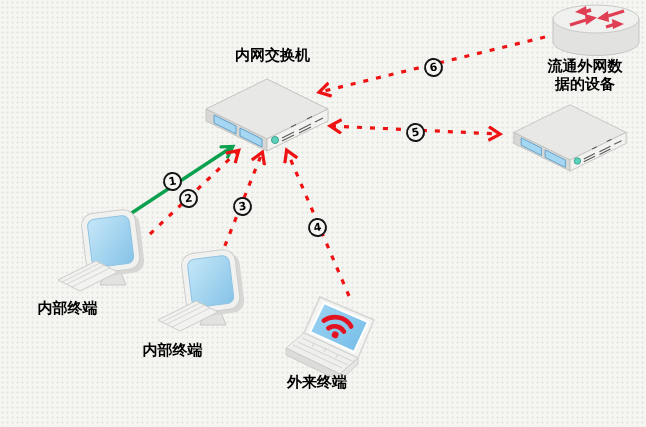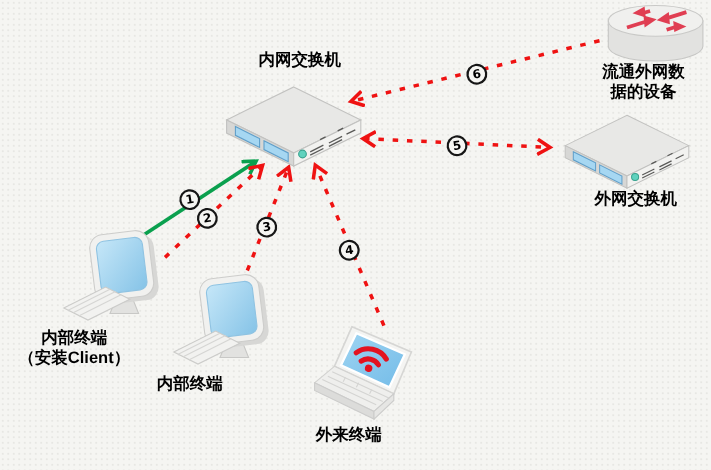--- a/index.html
+++ b/index.html
@@ -105,23 +105,20 @@
         <path d="M79,62 L91,56"></path>
           <path d="M79,65 L91,59"></path>
         <path d="M96,54 L108,48"></path>
           <path d="M96,57 L108,51"></path>
         <path d="M88,51 L93,48.5"></path>
           <path d="M104,43 L109,40.5"></path>
         <path d="M112,46 L120,42"></path>
       </g>
     </svg>
   </div>
-  <div class="label" style="left:518px;top:172px;width:120px;">
-    <span>外网交换机</span>
-  </div>
 
   <div class="dev" style="left:56px;top:206px;">
     <svg width="96" height="94" viewBox="0 0 96 94">
       <defs>
         <linearGradient id="scr1" x1="0" y1="0" x2="1" y2="1">
           <stop offset="0" stop-color="#c6e7f8"></stop>
             <stop offset="1" stop-color="#85c3e7"></stop>
         </linearGradient>
       </defs>
       <polygon points="50,64 64,64 70,79 44,79" fill="#e2e2e0" stroke="#c8c8c6"></polygon>
@@ -135,21 +132,20 @@
         <g stroke="#d5d5d3" stroke-width="1">
           <path d="M6,76 L44,57"></path>
             <path d="M11,78 L49,59"></path>
             <path d="M16,81 L54,62"></path>
         </g>
       </g>
     </svg>
   </div>
   <div class="label" style="left:0px;top:299px;width:135px;">
     <span>内部终端</span>
-    <span>（安装Client）</span>
   </div>
 
   <div class="dev" style="left:156px;top:246px;">
     <svg width="96" height="94" viewBox="0 0 96 94">
       <defs>
         <linearGradient id="scr2" x1="0" y1="0" x2="1" y2="1">
           <stop offset="0" stop-color="#c6e7f8"></stop>
             <stop offset="1" stop-color="#85c3e7"></stop>
         </linearGradient>
       </defs>
@@ -198,21 +194,21 @@
           <path d="M20,42 L72,66"></path>
             <path d="M16,46 L66,69"></path>
             <path d="M11,49 L60,72"></path>
           <path d="M32,47 L30,51"></path>
             <path d="M44,52 L42,56"></path>
             <path d="M56,58 L54,62"></path>
         </g>
       </g>
     </svg>
   </div>
-  <div class="label" style="left:252px;top:387px;width:130px;">
+  <div class="label" style="left:252px;top:373px;width:130px;">
     <span>外来终端</span>
   </div>
 
   <div class="badge" style="left:163px;top:172px;">1</div>
   <div class="badge" style="left:179px;top:189px;">2</div>
   <div class="badge" style="left:233px;top:197px;">3</div>
   <div class="badge" style="left:308px;top:218px;">4</div>
   <div class="badge" style="left:406px;top:123px;">5</div>
   <div class="badge" style="left:424px;top:58px;">6</div>
 

